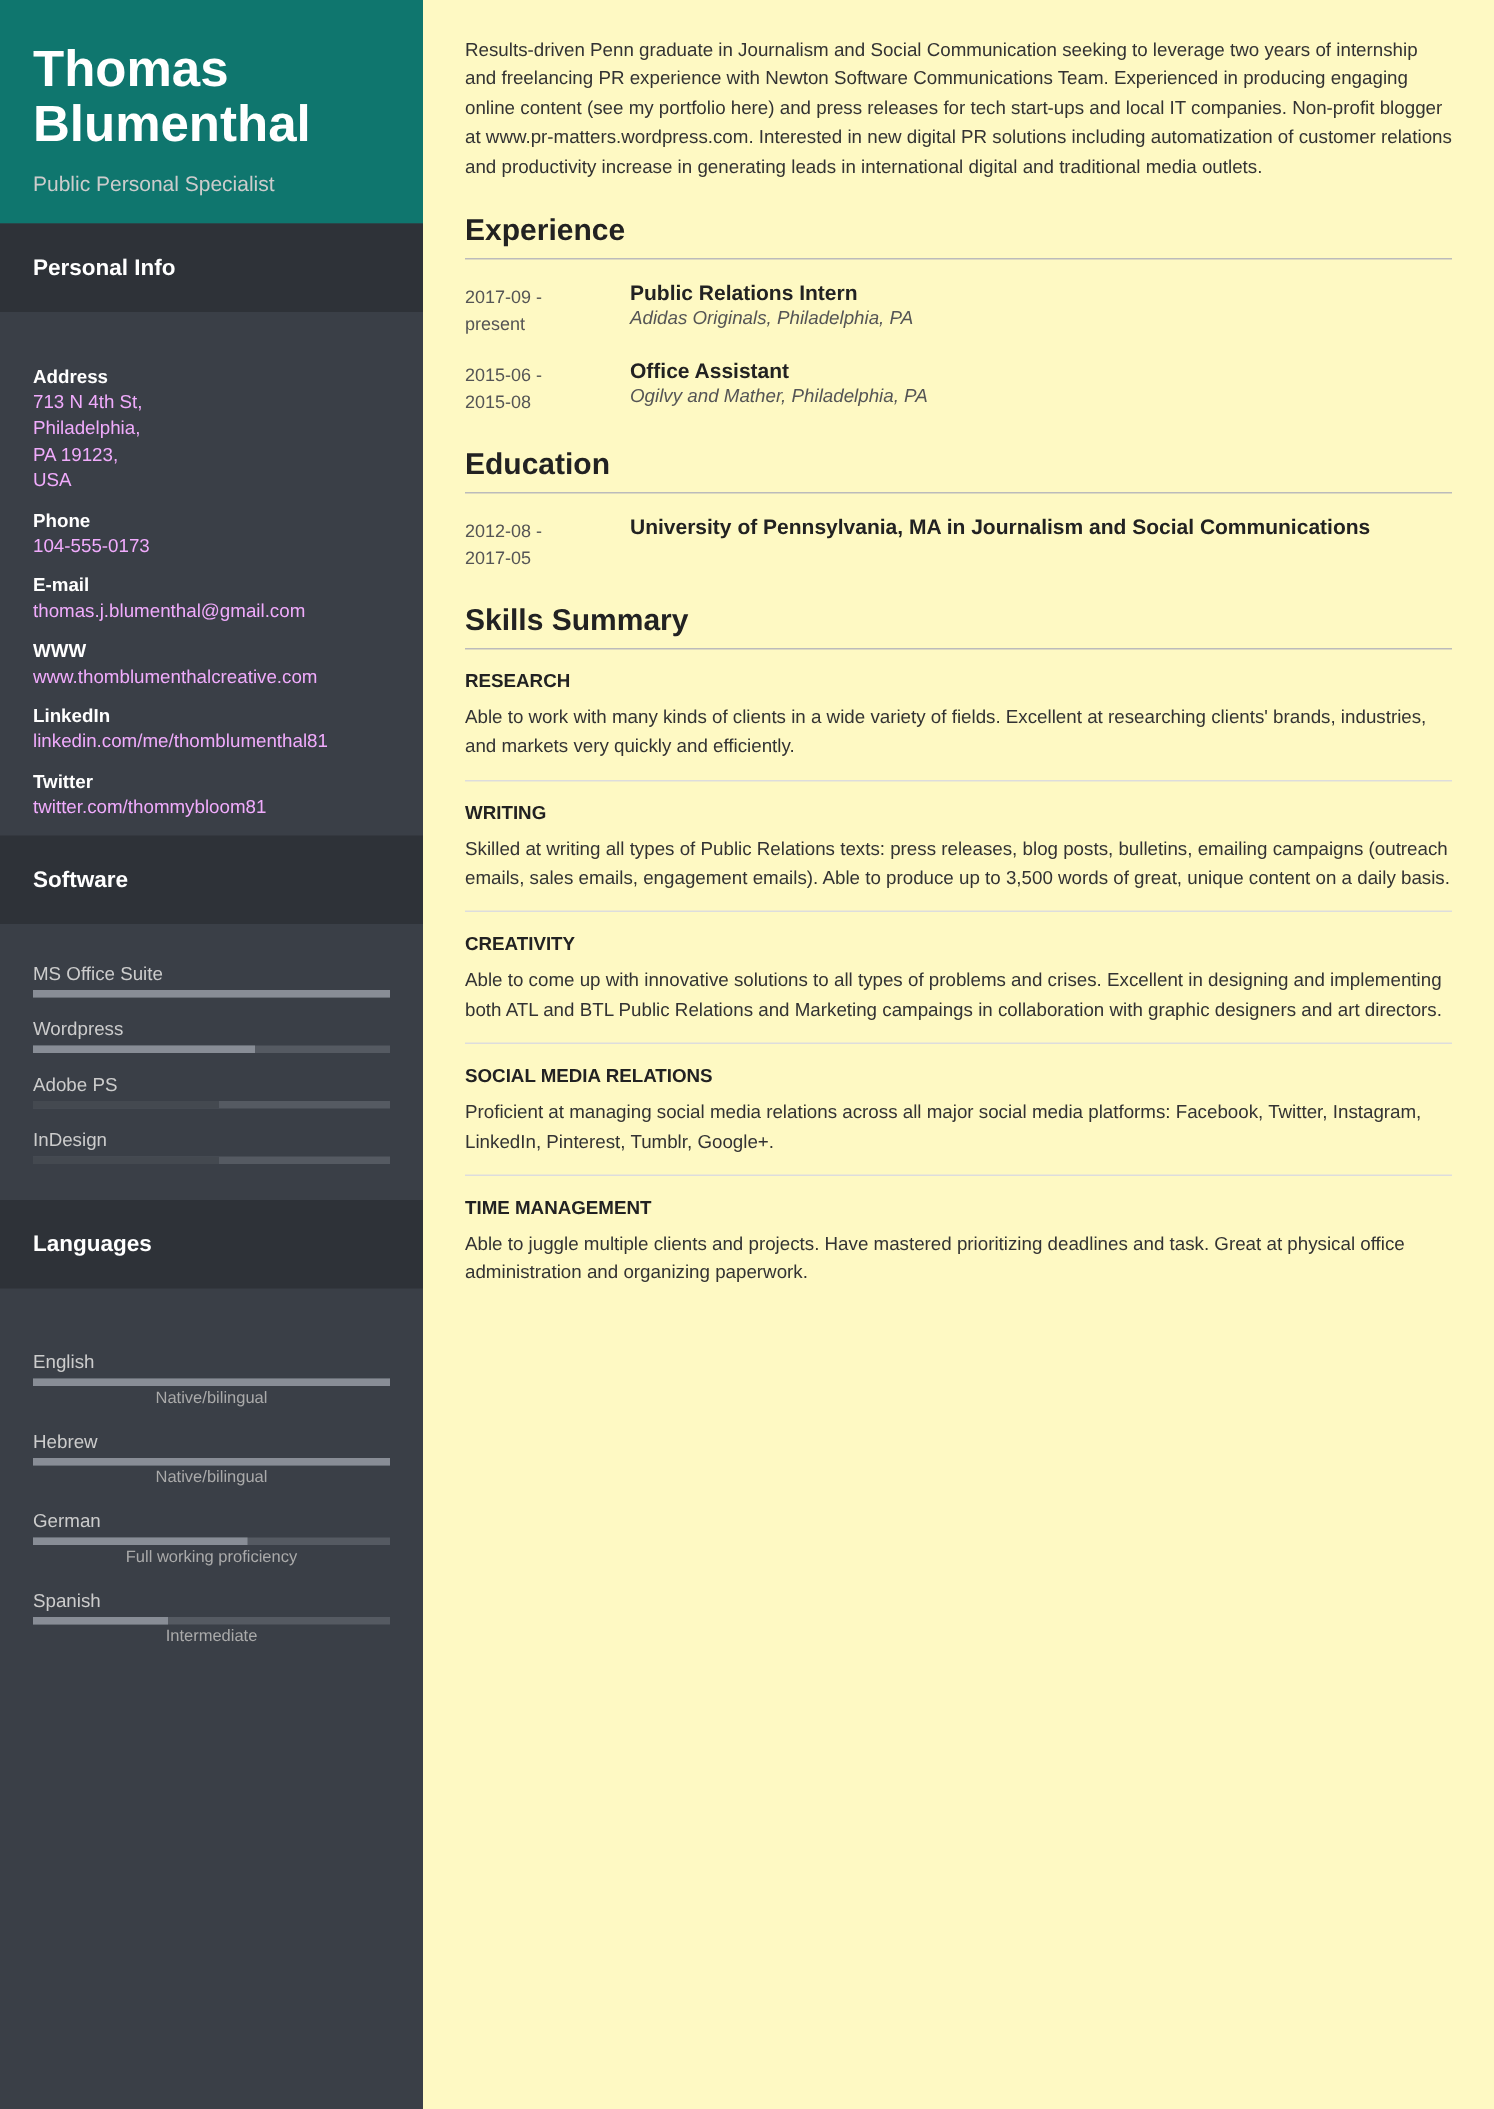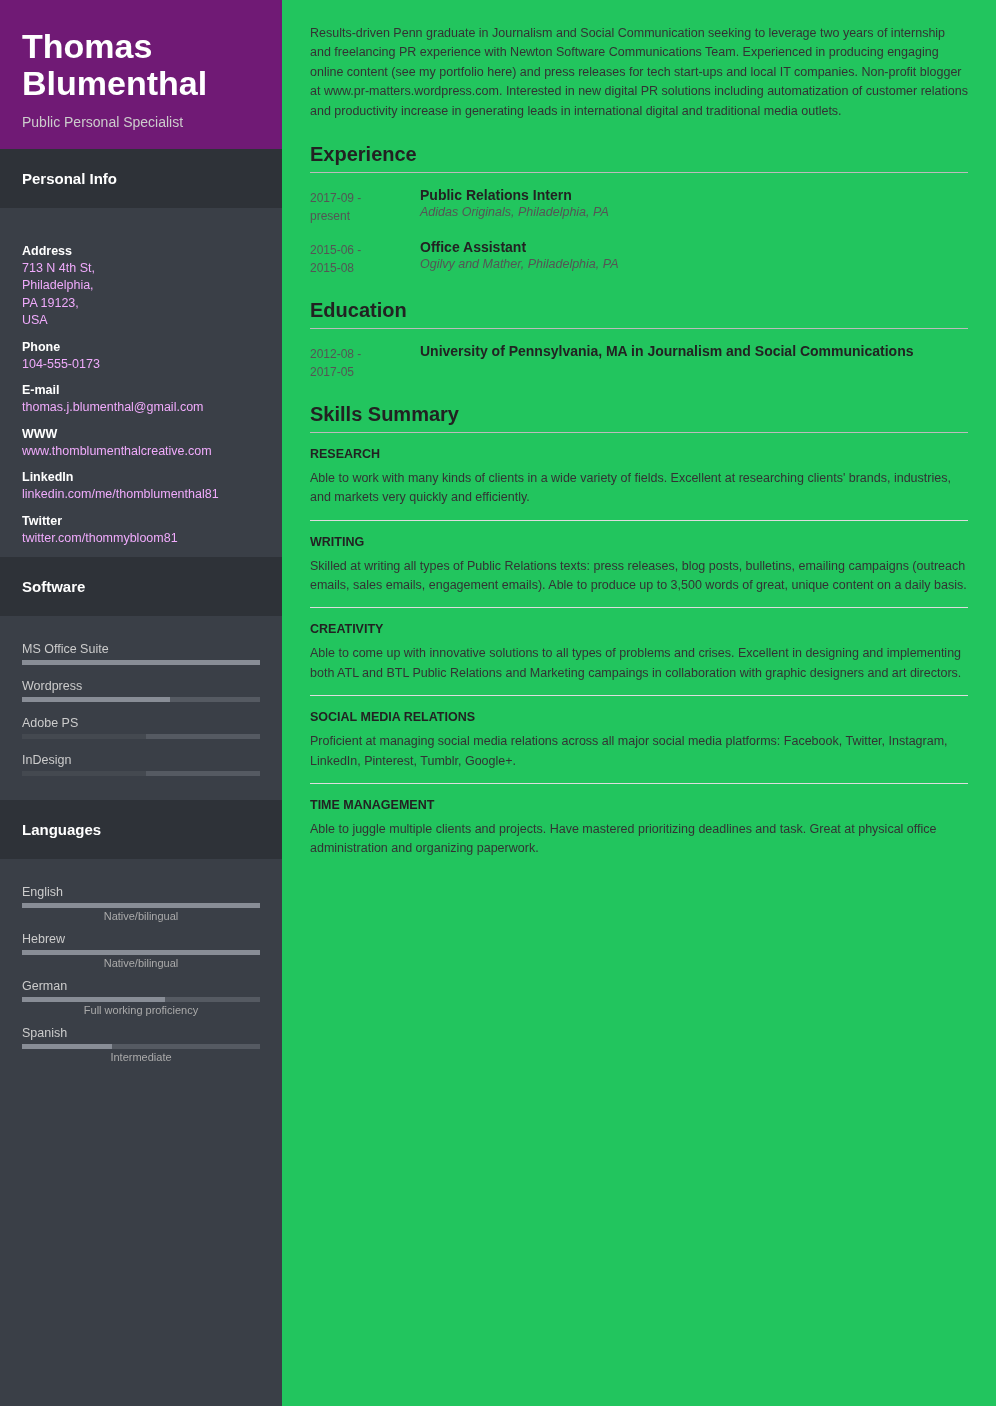--- a/index.html
+++ b/index.html
@@ -17,21 +17,21 @@
       width: 282px;
       min-width: 282px;
       background: #3a3f47;
       color: #fff;
       padding: 0;
       display: flex;
       flex-direction: column;
     }
 
     .sidebar-header {
-      background: #701a75;
+      background: #0f766e;
       padding: 28px 22px 18px 22px;
     }
 
     .sidebar-header h1 {
       font-size: 34px;
       font-weight: 900;
       line-height: 1.1;
       color: #fff;
       margin-bottom: 10px;
     }
@@ -97,20 +97,21 @@
       left: 0; top: 0;
     }
 
     .skill-bar-fill.dark {
       background: #444950;
     }
 
     
     .lang-item {
       margin-bottom: 6px;
+      margin-top: 16px;
     }
 
     .lang-name {
       font-size: 12.5px;
       color: #ccc;
       margin-bottom: 4px;
     }
 
     .lang-bar-bg {
       background: #555a62;
@@ -133,21 +134,21 @@
       text-align: center;
       display: block;
       margin-top: 2px;
       margin-bottom: 10px;
     }
 
     
     .main {
       flex: 1;
       padding: 24px 28px 30px 28px;
-      background: #22c55e;
+      background: #fef9c3;
       color: #222;
     }
 
     .summary-text {
       font-size: 12.5px;
       color: #333;
       line-height: 1.55;
       margin-bottom: 22px;
     }
 

